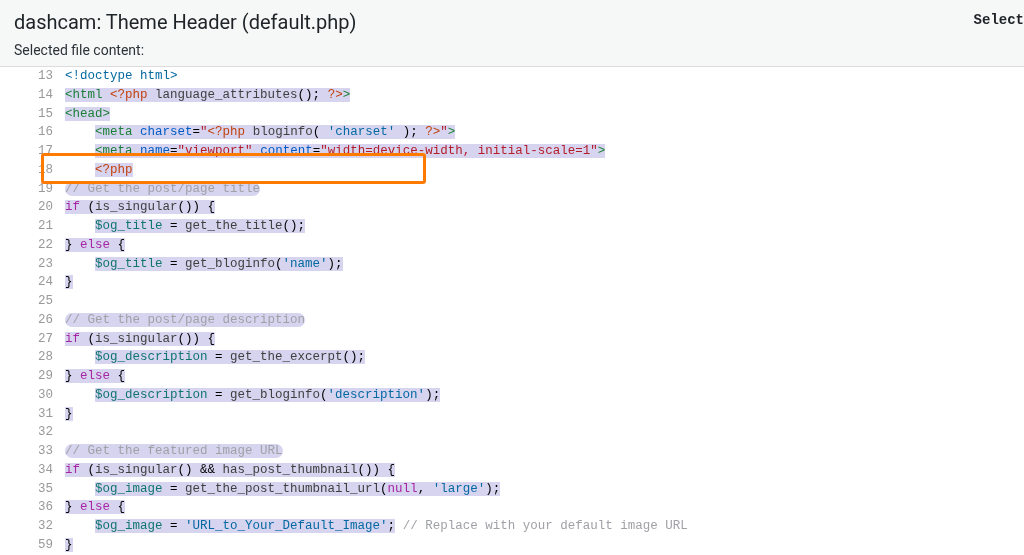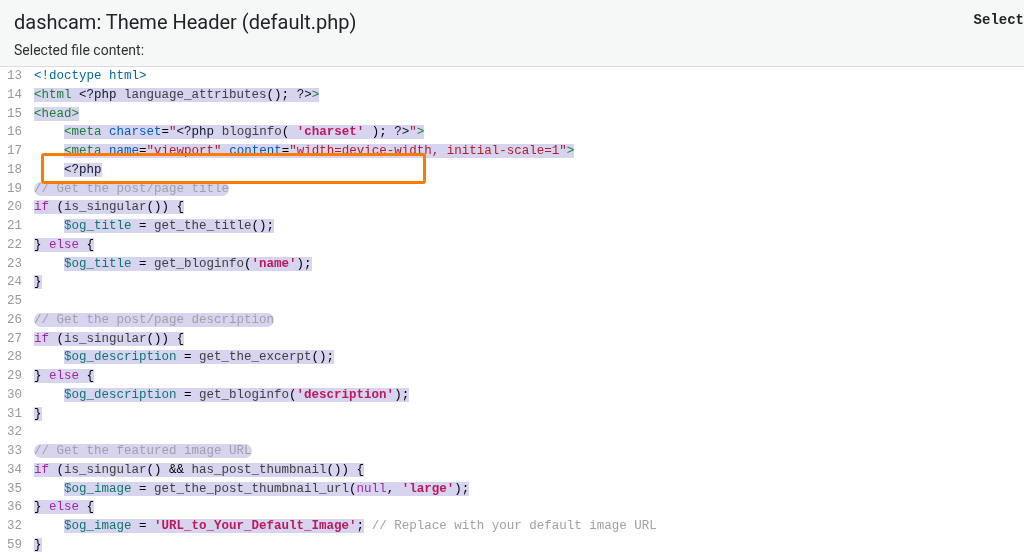--- a/index.html
+++ b/index.html
@@ -2,33 +2,33 @@
 <html><head>
 <meta charset="utf-8">
 <style>
 * { margin: 0; padding: 0; box-sizing: border-box; }
 body { font-family: -apple-system, BlinkMacSystemFont, "Segoe UI", Roboto, sans-serif; font-size: 13px; background: #f0f0f1; overflow: hidden; }
 .header { background: #f6f7f7; border-bottom: 1px solid #dcdcde; padding: 10px 14px 8px; }
 .title { font-size: 20px; font-weight: 400; color: #1d2327; margin-bottom: 8px; }
 .subtitle { font-size: 14px; color: #2c3338; }
 .editor-wrap { background: #fff; position: relative; }
 .code-editor { font-family: Consolas, Monaco, "Courier New", monospace; font-size: 12.5px; line-height: 1.5; background: #fff; }
-.code-line { display: flex; white-space: pre; }
+.code-line { display: flex; white-space: pre; padding-left: 31px; }
 .gutter { width: 28px; min-width: 28px; text-align: right; padding-right: 6px; color: #999; user-select: none; }
 .code { flex: 1; padding-left: 6px; }
 .hl-bg { background: #d7d4f0; }
 .tag-bracket { color: #1a7f37; }
 .tag-name { color: #1a7f37; }
 .attr-name { color: #005cc5; }
 .attr-val { color: #b31d28; }
-.php-tag { color: #0f172a; }
+.php-tag { color: #c2410c; }
 .php-kw { color: #a626a4; }
 .php-func { color: #404040; }
 .php-var { color: #0f766e; }
-.php-str { color: #be185d; font-weight: bold; }
+.php-str { color: #0369a1; }
 .php-comment { color: #a0a1a7; border-radius: 7px; }
 .box-highlight { position: absolute; border: 3px solid #ff7a00; border-radius: 3px; pointer-events: none; }
 .select-label { position: absolute; top: 12px; right: 0; font-size: 14px; color: #1d2327; font-weight:700;font-family:Liberation Mono, monospace; }
 </style>
 </head>
 <body>
 
 <div class="header" style="position:relative;">
   <div class="title">dashcam: Theme Header (default.php)</div>
   <div class="subtitle">Selected file content:</div>

